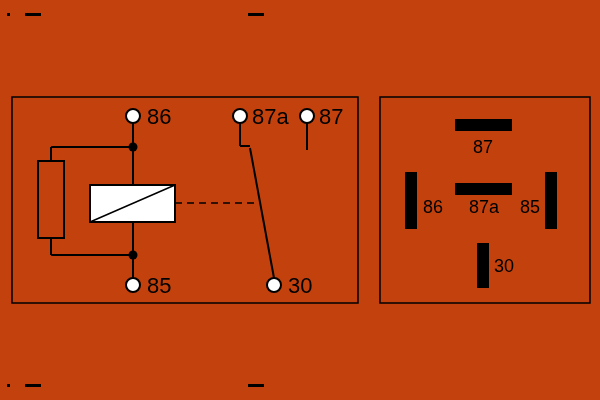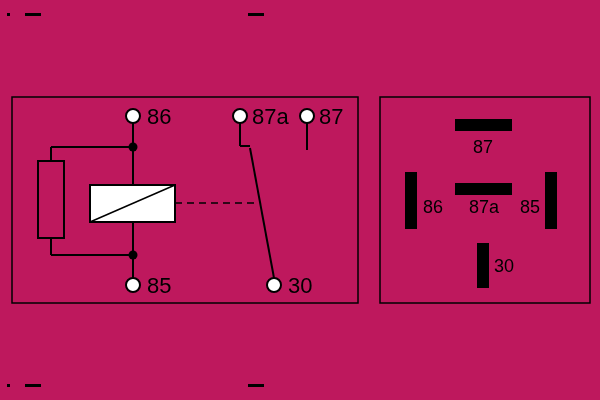--- a/index.html
+++ b/index.html
@@ -4,21 +4,21 @@
 <style>
   html, body {
     margin: 0;
     padding: 0;
     background: #ffffff;
   }
   .canvas {
     position: relative;
     width: 600px;
     height: 400px;
-    background: #be185d;
+    background: #c2410c;
     overflow: hidden;
   }
   svg {
     display: block;
   }
   .stroke {
     stroke: #000000;
     fill: none;
   }
   .fillblk {

